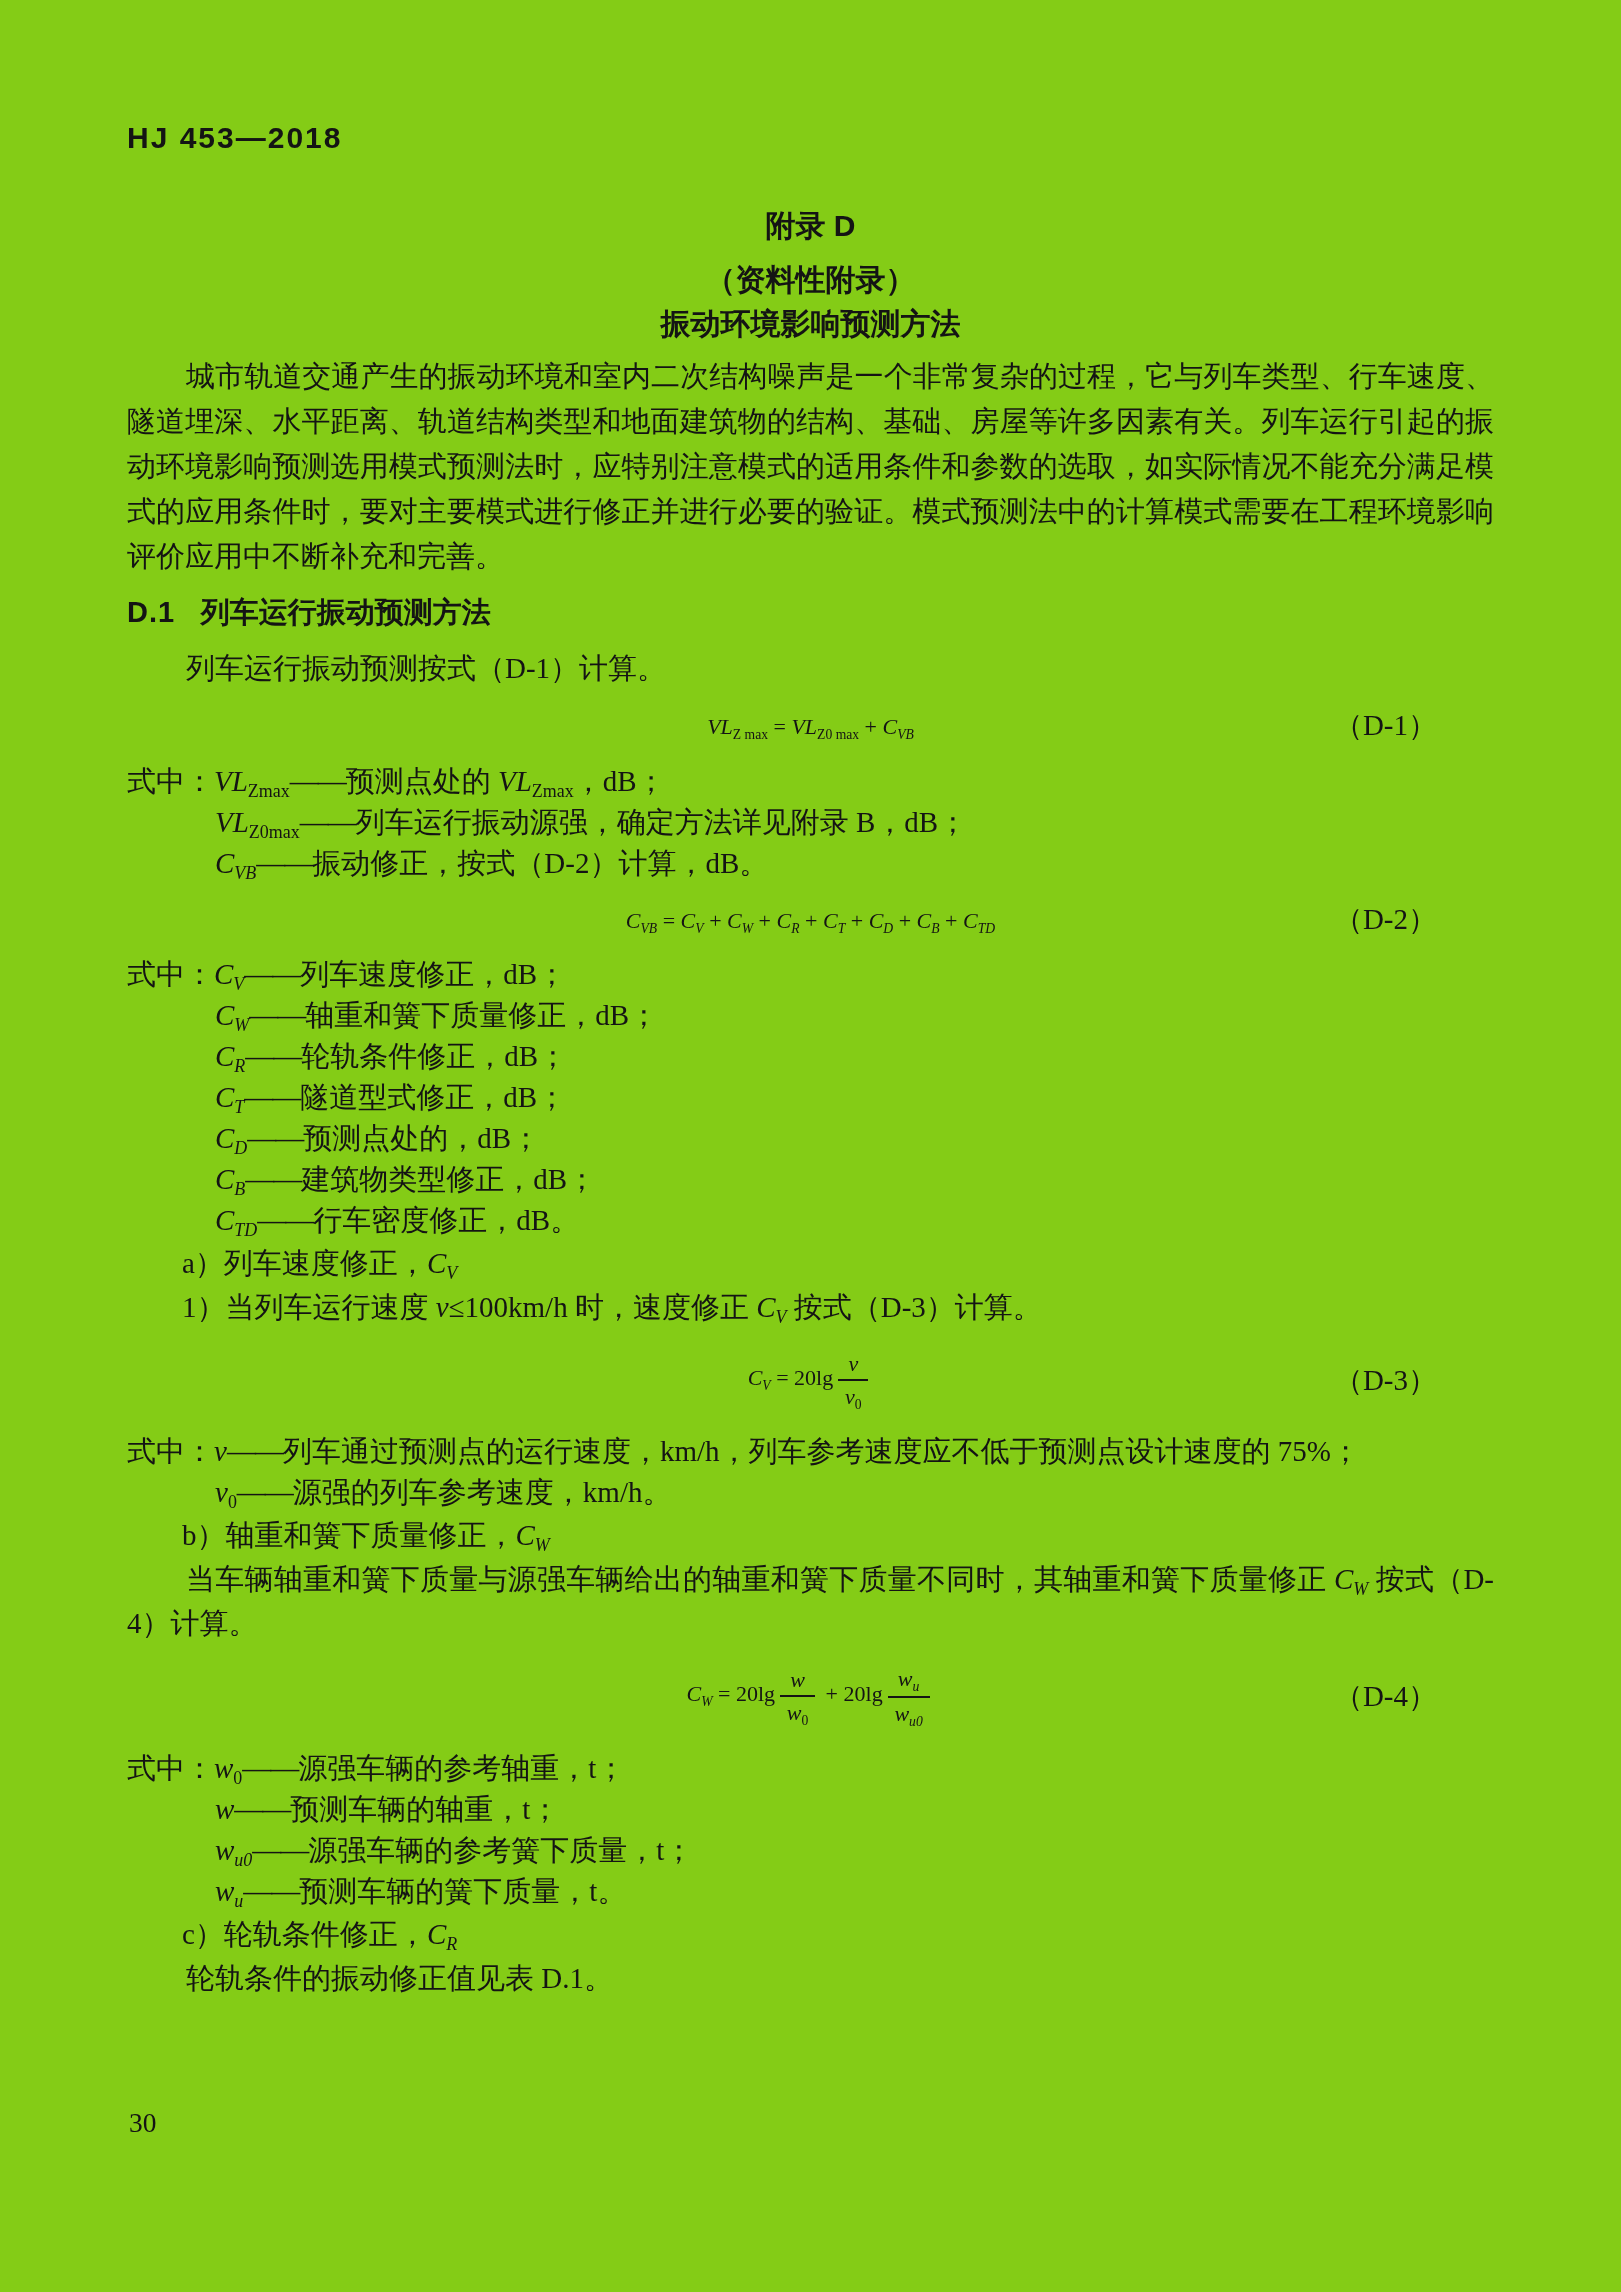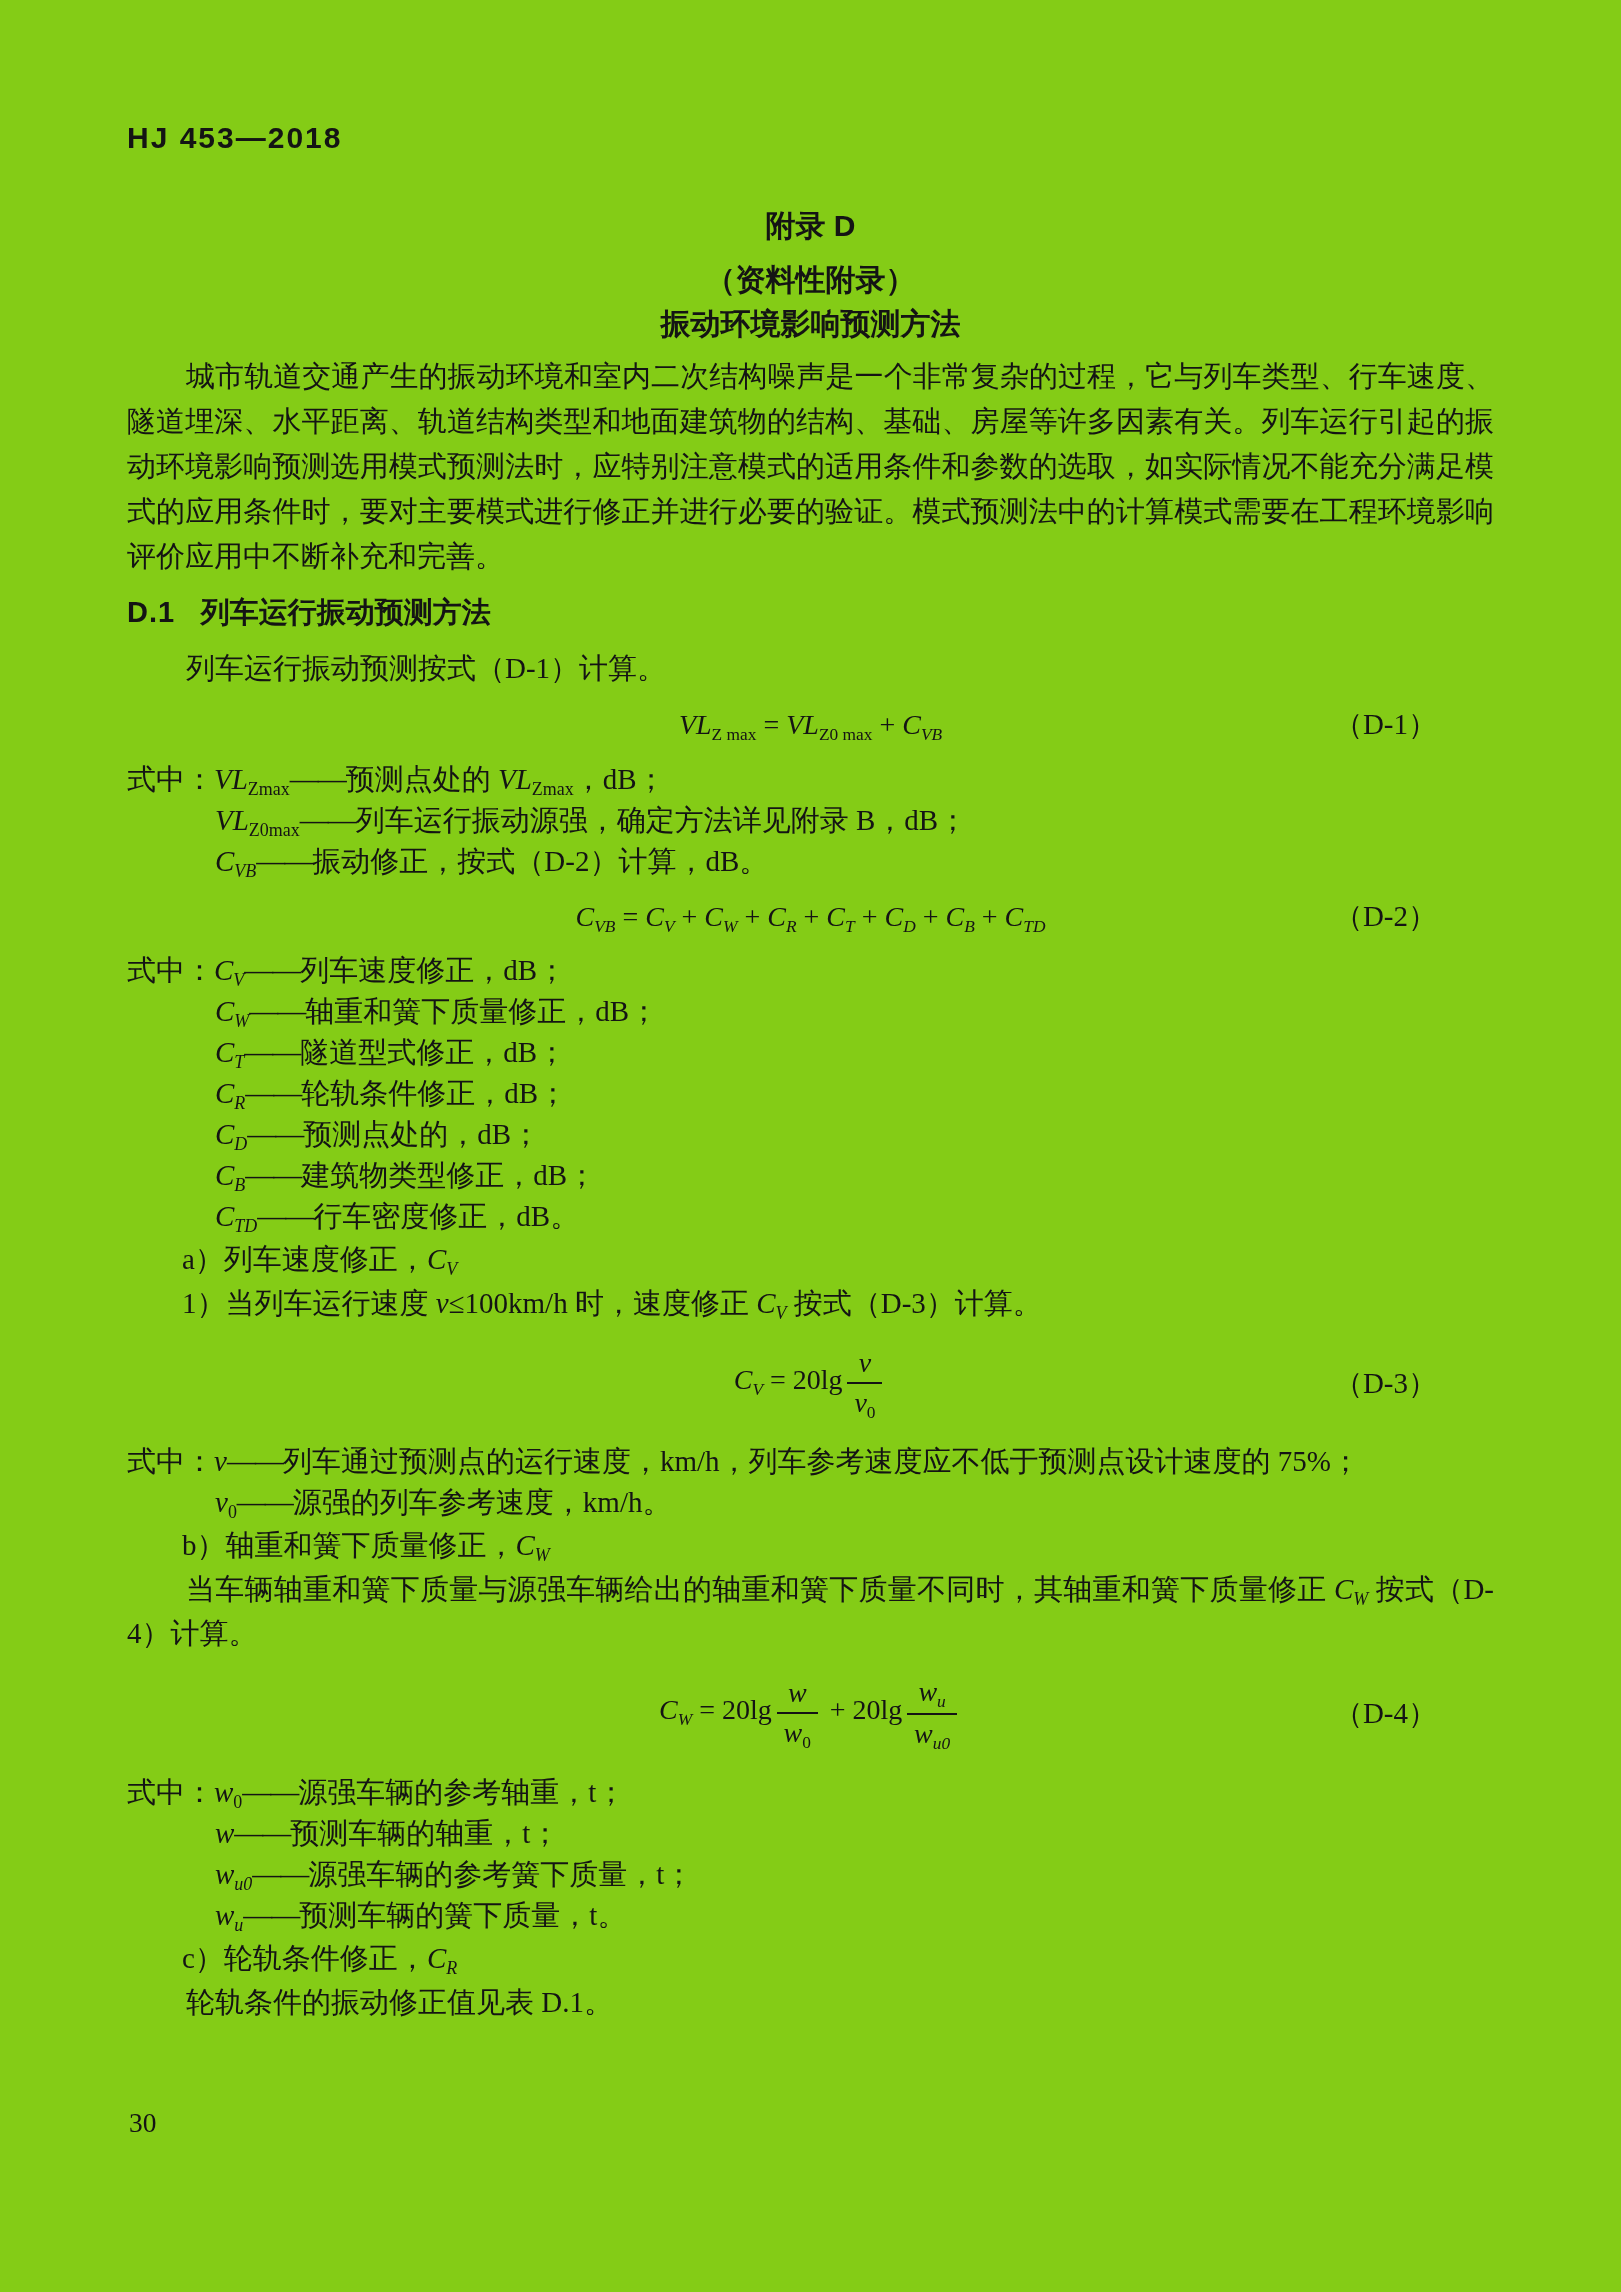--- a/index.html
+++ b/index.html
@@ -33,21 +33,21 @@
   }
   .sec-heading .sec-num{margin-right:25.5px;letter-spacing:1px;}
   .para{text-indent:59px;text-align:justify;margin:0;}
   .para.first{margin-top:11.8px;}
   .item{text-indent:55px;text-align:justify;}
   .def{line-height:41px;}
   .def.cont{padding-left:88px;}
   .def .dash{letter-spacing:-1px;}
   .formula{position:relative;text-align:center;margin:9.8px 0;line-height:49px;}
   .formula.tall{margin:11.8px 0;line-height:1;padding:7.8px 0;}
-  .formula .math{display:inline-block;font-size:28px;white-space:pre-wrap;}
+  .formula .math{display:inline-block;font-size:22px;white-space:pre-wrap;}
   .formula .flabel{
     position:absolute;right:57px;top:50%;transform:translateY(-50%);
     font-size:29px;line-height:29px;
   }
   .it{font-style:italic;}
   .sub{font-size:0.62em;vertical-align:-0.33em;line-height:1;}
   .frac{display:inline-block;vertical-align:middle;text-align:center;margin:0 4.9px;line-height:1.15;}
   .frac .num{display:block;border-bottom:2px solid #141414;padding:2px 6.9px 2.9px;}
   .frac .den{display:block;padding:2.9px 6.9px 0;}
   .page-number{position:absolute;left:129px;bottom:155px;font-size:27.4px;line-height:29px;}
@@ -64,22 +64,22 @@
   <div class="sec-heading"><span class="sec-num">D.1</span><span>列车运行振动预测方法</span></div>
   <div id="content">
       <div class="para first"><span>列车运行振动预测按式（D-1）计算。</span></div>
       <div class="formula"><span class="math"><span class="it">VL</span><span class="sub">Z max</span><span> = </span><span class="it">VL</span><span class="sub">Z0 max</span><span> + </span><span class="it">C</span><span class="it sub">VB</span></span><span class="flabel">（D-1）</span></div>
       <div class="def"><span class="lead">式中：</span><span class="sym"><span class="it">VL</span><span class="sub">Zmax</span></span><span class="dash">——</span><span class="desc"><span>预测点处的 </span><span class="it">VL</span><span class="sub">Zmax</span><span>，dB；</span></span></div>
       <div class="def cont"><span class="sym"><span class="it">VL</span><span class="sub">Z0max</span></span><span class="dash">——</span><span class="desc"><span>列车运行振动源强，确定方法详见附录 B，dB；</span></span></div>
       <div class="def cont"><span class="sym"><span class="it">C</span><span class="it sub">VB</span></span><span class="dash">——</span><span class="desc"><span>振动修正，按式（D-2）计算，dB。</span></span></div>
       <div class="formula"><span class="math"><span class="it">C</span><span class="it sub">VB</span><span> = </span><span class="it">C</span><span class="it sub">V</span><span> + </span><span class="it">C</span><span class="it sub">W</span><span> + </span><span class="it">C</span><span class="it sub">R</span><span> + </span><span class="it">C</span><span class="it sub">T</span><span> + </span><span class="it">C</span><span class="it sub">D</span><span> + </span><span class="it">C</span><span class="it sub">B</span><span> + </span><span class="it">C</span><span class="it sub">TD</span></span><span class="flabel">（D-2）</span></div>
       <div class="def"><span class="lead">式中：</span><span class="sym"><span class="it">C</span><span class="it sub">V</span></span><span class="dash">——</span><span class="desc"><span>列车速度修正，dB；</span></span></div>
       <div class="def cont"><span class="sym"><span class="it">C</span><span class="it sub">W</span></span><span class="dash">——</span><span class="desc"><span>轴重和簧下质量修正，dB；</span></span></div>
+      <div class="def cont"><span class="sym"><span class="it">C</span><span class="it sub">R</span></span><span class="dash">——</span><span class="desc"><span>轮轨条件修正，dB；</span></span></div>
       <div class="def cont"><span class="sym"><span class="it">C</span><span class="it sub">T</span></span><span class="dash">——</span><span class="desc"><span>隧道型式修正，dB；</span></span></div>
-      <div class="def cont"><span class="sym"><span class="it">C</span><span class="it sub">R</span></span><span class="dash">——</span><span class="desc"><span>轮轨条件修正，dB；</span></span></div>
       <div class="def cont"><span class="sym"><span class="it">C</span><span class="it sub">D</span></span><span class="dash">——</span><span class="desc"><span>预测点处的，dB；</span></span></div>
       <div class="def cont"><span class="sym"><span class="it">C</span><span class="it sub">B</span></span><span class="dash">——</span><span class="desc"><span>建筑物类型修正，dB；</span></span></div>
       <div class="def cont"><span class="sym"><span class="it">C</span><span class="it sub">TD</span></span><span class="dash">——</span><span class="desc"><span>行车密度修正，dB。</span></span></div>
       <div class="item"><span>a）列车速度修正，</span><span class="it">C</span><span class="it sub">V</span></div>
       <div class="item"><span>1）当列车运行速度 </span><span class="it">v</span><span>≤100km/h 时，速度修正 </span><span class="it">C</span><span class="it sub">V</span><span> 按式（D-3）计算。</span></div>
       <div class="formula tall"><span class="math"><span class="it">C</span><span class="it sub">V</span><span> = 20lg</span><span class="frac"><span class="num"><span class="it">v</span></span><span class="den"><span class="it">v</span><span class="sub">0</span></span></span></span><span class="flabel">（D-3）</span></div>
       <div class="def"><span class="lead">式中：</span><span class="sym"><span class="it">v</span></span><span class="dash">——</span><span class="desc"><span>列车通过预测点的运行速度，km/h，列车参考速度应不低于预测点设计速度的 75%；</span></span></div>
       <div class="def cont"><span class="sym"><span class="it">v</span><span class="sub">0</span></span><span class="dash">——</span><span class="desc"><span>源强的列车参考速度，km/h。</span></span></div>
       <div class="item"><span>b）轴重和簧下质量修正，</span><span class="it">C</span><span class="it sub">W</span></div>
       <div class="para"><span>当车辆轴重和簧下质量与源强车辆给出的轴重和簧下质量不同时，其轴重和簧下质量修正 </span><span class="it">C</span><span class="it sub">W</span><span> 按式（D-4）计算。</span></div>

